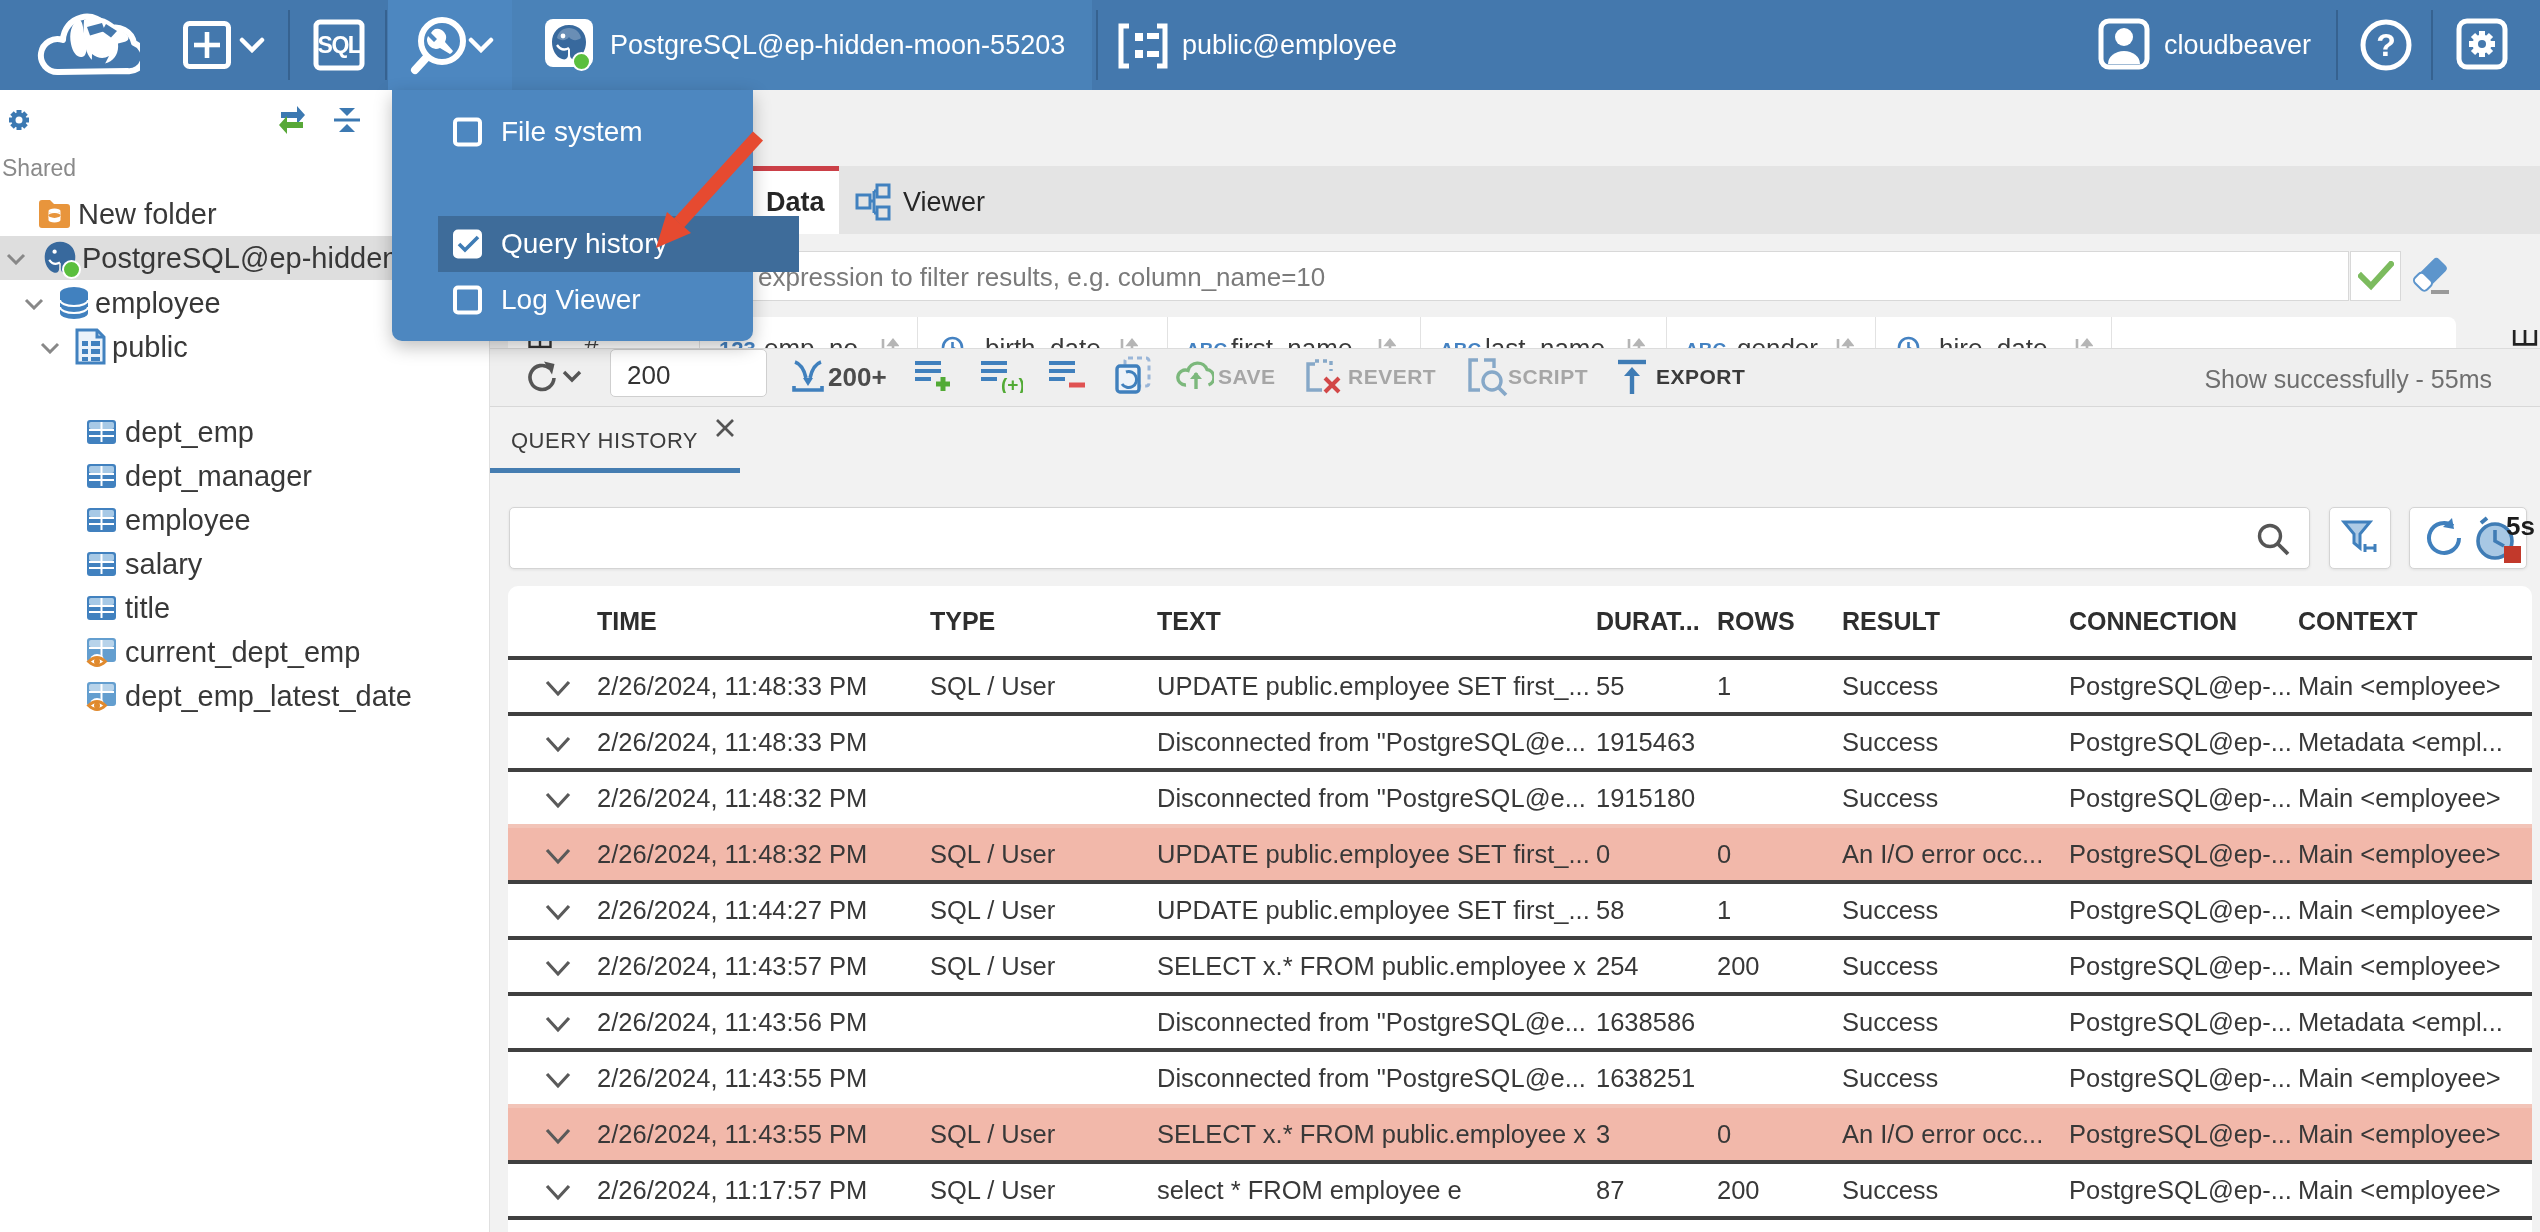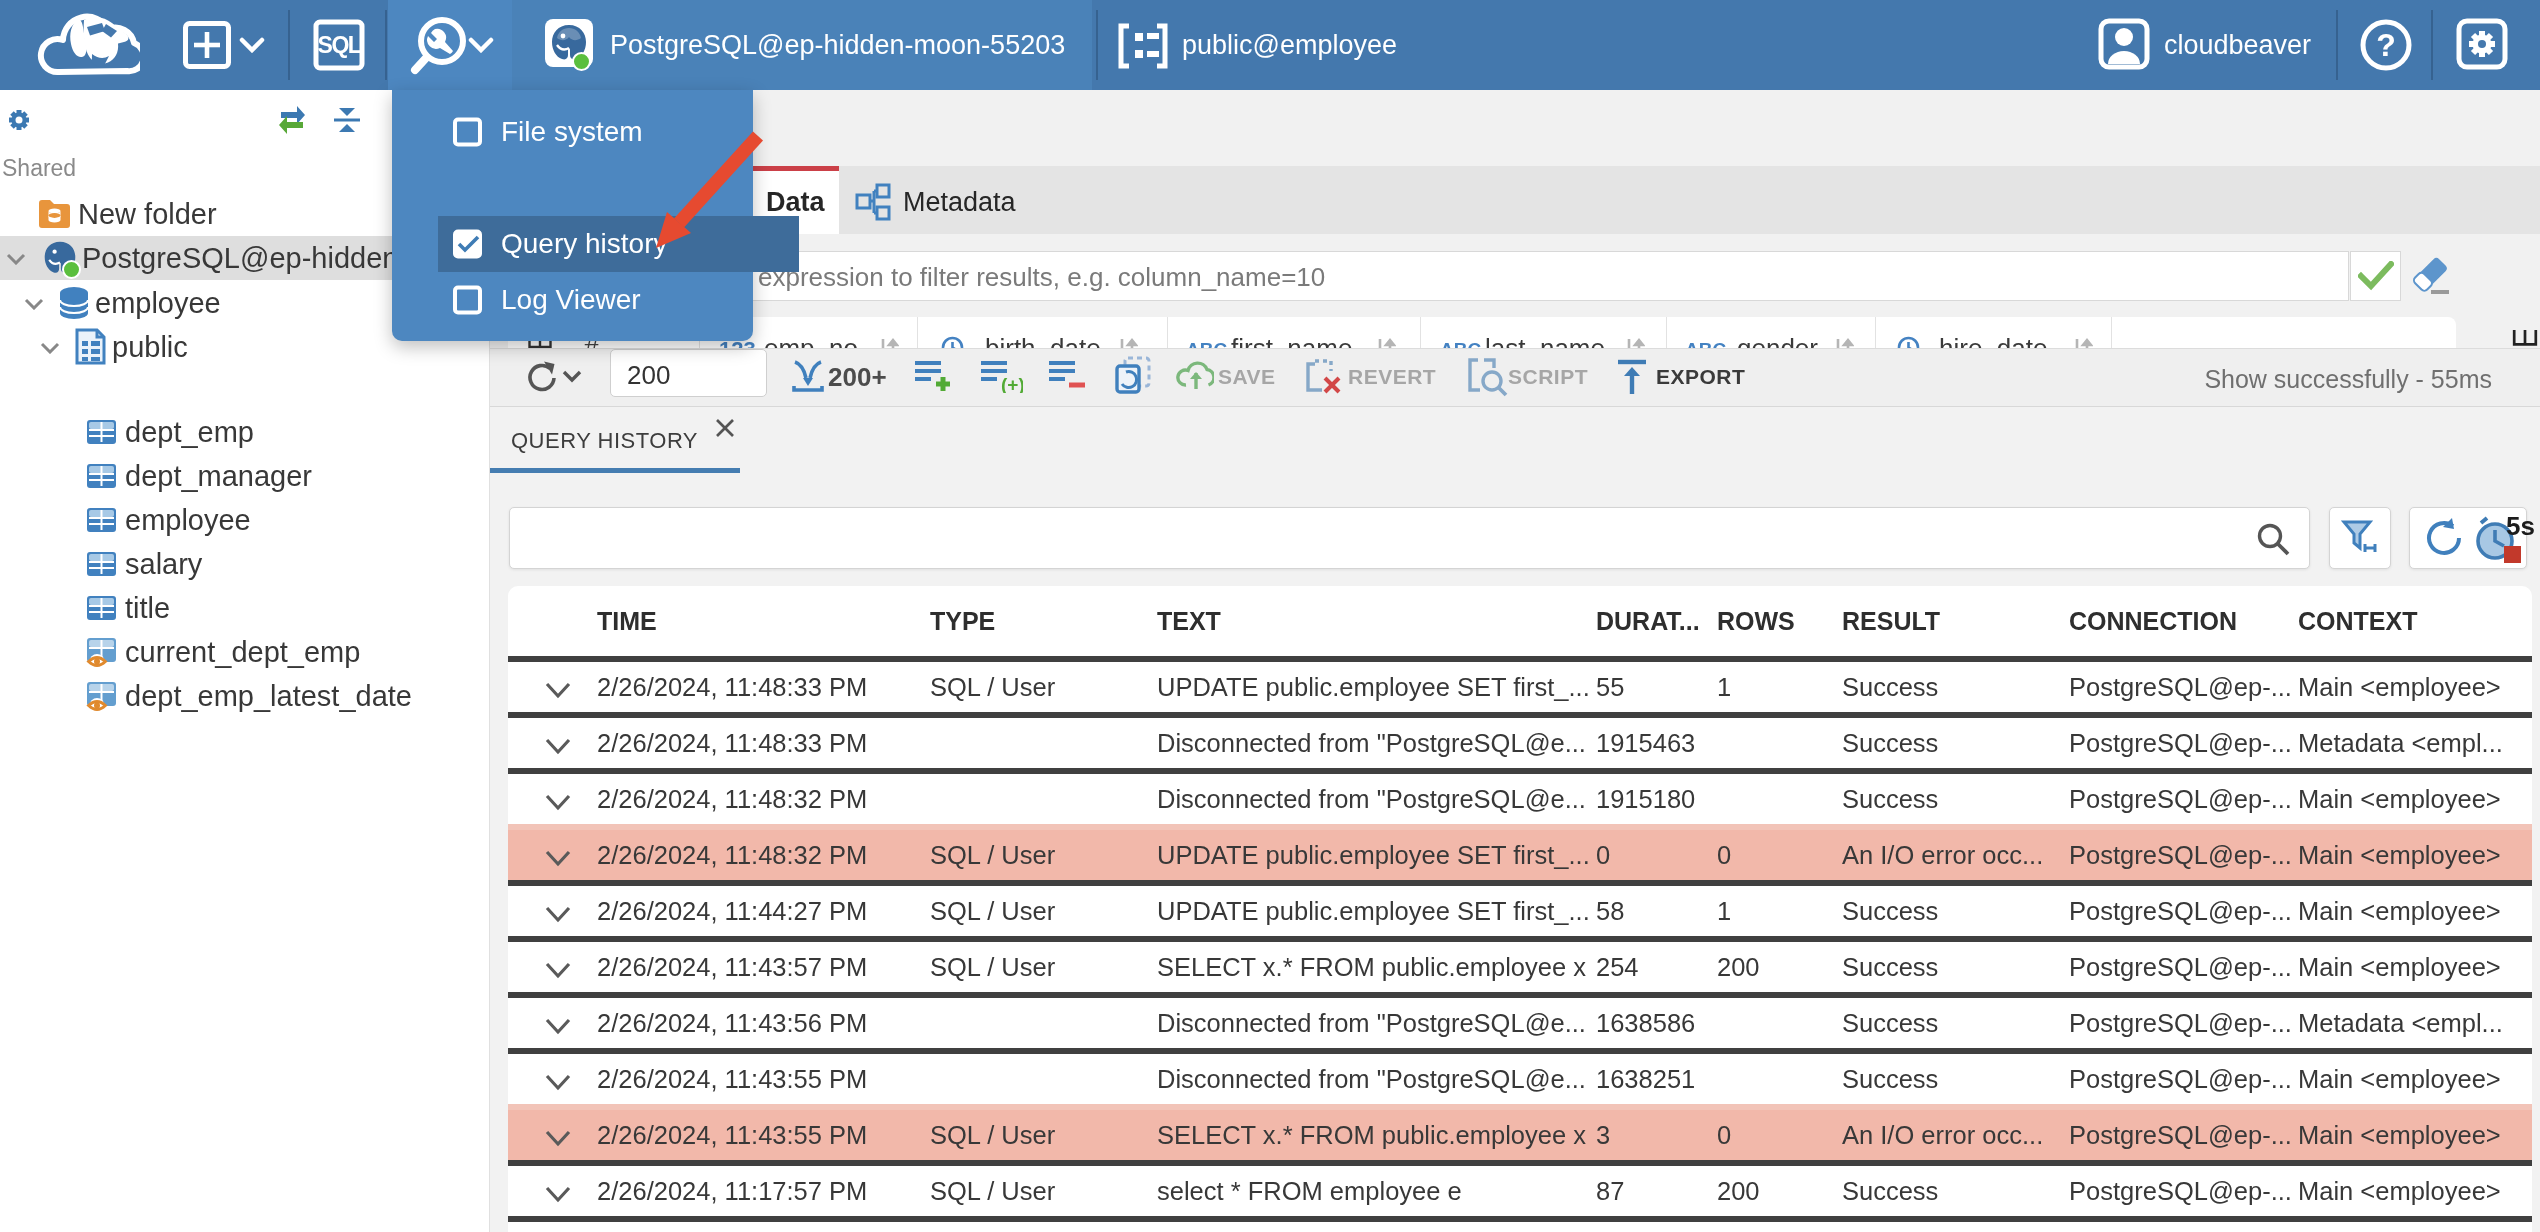--- a/index.html
+++ b/index.html
@@ -21,21 +21,21 @@
   #datatab { left:699px; top:166px; width:140px; height:68px; background:#fff; border-top:5px solid #cb4048; }
   #filterrow { left:490px; top:234px; width:2050px; height:83px; background:#f1f1f1; }
   #gridhead { left:508px; top:317px; width:1948px; height:31px; background:#fff; border-radius:8px 8px 0 0; overflow:hidden; }
   .gcell { position:absolute; top:0; height:40px; border-right:1px solid #e2e2e2; }
   .ghx { position:absolute; top:16px; font-size:26px; color:#3a3a3a; white-space:nowrap; }
   #toolbar { left:490px; top:348px; width:2050px; height:58px; background:#efefef; border-top:1px solid #dcdcdc; }
   .tbtxt { position:absolute; top:377px; transform:translateY(-50%); font-size:21px; font-weight:700; letter-spacing:0.5px; white-space:nowrap; }
   
   #qhpanel { left:490px; top:406px; width:2050px; height:826px; background:#f2f2f2; border-top:1px solid #d8d8d8; }
   #qhtable { left:508px; top:586px; width:2024px; height:646px; background:#fff; border-radius:10px 10px 0 0; overflow:hidden; }
-  .qhrow { position:absolute; left:0; width:2024px; height:56px; border-top:6px solid #404040; background:#fff; }
+  .qhrow { position:absolute; left:0; width:2024px; height:56px; border-top:4px solid #404040; background:#fff; }
   .qhrow.err { background:#f2b8aa; border-top-color:#f2c4b8; }
   .qcell { position:absolute; top:50%; transform:translateY(-50%); font-size:25.5px; color:#383838; white-space:nowrap; }
   .qhdr { position:absolute; top:35px; transform:translateY(-50%); font-size:25px; font-weight:700; color:#2e2e2e; white-space:nowrap; }
   
   #menu { left:392px; top:90px; width:361px; height:251px; background:#4d87c0;
     border-radius:0 0 10px 10px; box-shadow:0 6px 18px rgba(0,0,0,0.25); z-index:50; }
   .mitem { position:absolute; left:0; width:361px; height:56px;margin-left:46px; }
   .mitem .mtxt { position:absolute; left:63px; top:50%; transform:translateY(-50%); color:#fff; font-size:28px; white-space:nowrap; }
   .mbox { position:absolute; left:15px; top:50%; transform:translateY(-50%); width:29px; height:29px; border:4px solid #fff; border-radius:5px; }
   .mbox.on { background:#fff; }
@@ -308,21 +308,21 @@
 <div id="datatab" class="abs"></div>
 <div class="abs" style="left:766px;top:187px;font-size:27px;font-weight:700;color:#262626">Data</div>
 <svg class="abs" style="left:855px;top:183px" width="36" height="38" viewBox="0 0 36 38">
   <g fill="none" stroke="#4181bf" stroke-width="3">
     <rect x="2" y="12" width="13" height="13"></rect>
     <rect x="22" y="2" width="12" height="12"></rect>
     <rect x="22" y="24" width="12" height="12"></rect>
     <path d="M15 18 h4 M19 8 v22 M19 8 h3 M19 30 h3"></path>
   </g>
 </svg>
-<div class="abs" style="left:903px;top:187px;font-size:27px;color:#262626">Metadata</div>
+<div class="abs" style="left:903px;top:187px;font-size:27px;color:#262626">Viewer</div>
 
 <div id="filterrow" class="abs"></div>
 <div class="abs" style="left:700px;top:251px;width:1649px;height:50px;background:#fff;border:1px solid #d8d8d8"></div>
 <div class="abs" style="left:758px;top:262px;font-size:26px;color:#7a7a7a">expression to filter results, e.g. column_name=10</div>
 <div class="abs" style="left:2350px;top:251px;width:51px;height:50px;background:#fff;border:1px solid #d8d8d8"></div>
 <svg class="abs" style="left:2358px;top:261px" width="36" height="30" viewBox="0 0 36 30">
   <polyline points="3,15 13,25 33,3" fill="none" stroke="#7cbb5e" stroke-width="6" stroke-linecap="square"></polyline>
 </svg>
 <svg class="abs" style="left:2409px;top:256px" width="42" height="40" viewBox="0 0 42 40">
   <g transform="rotate(-45 21 18)">

